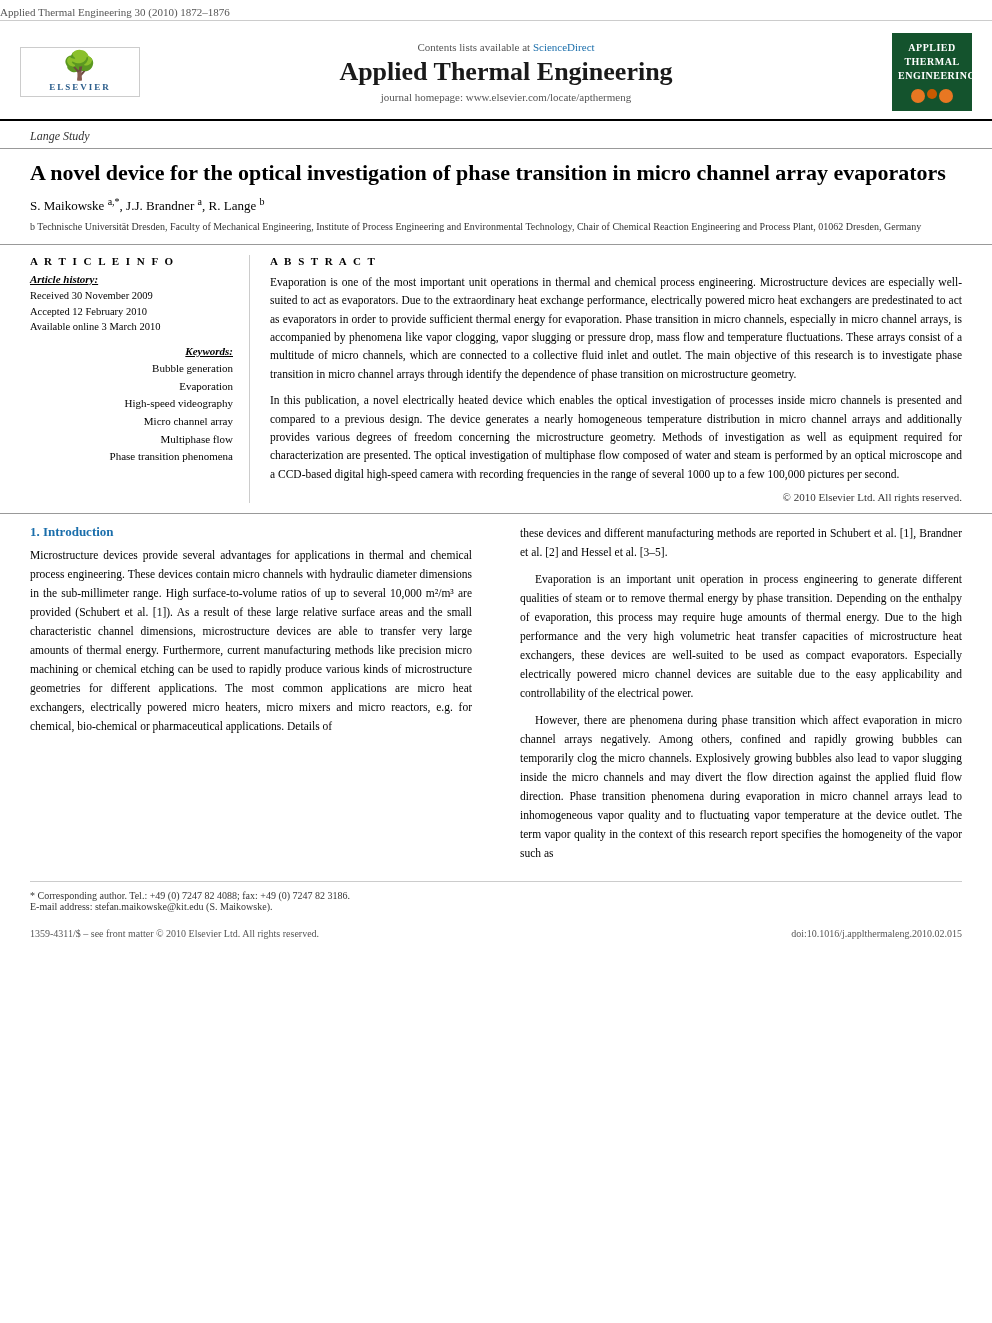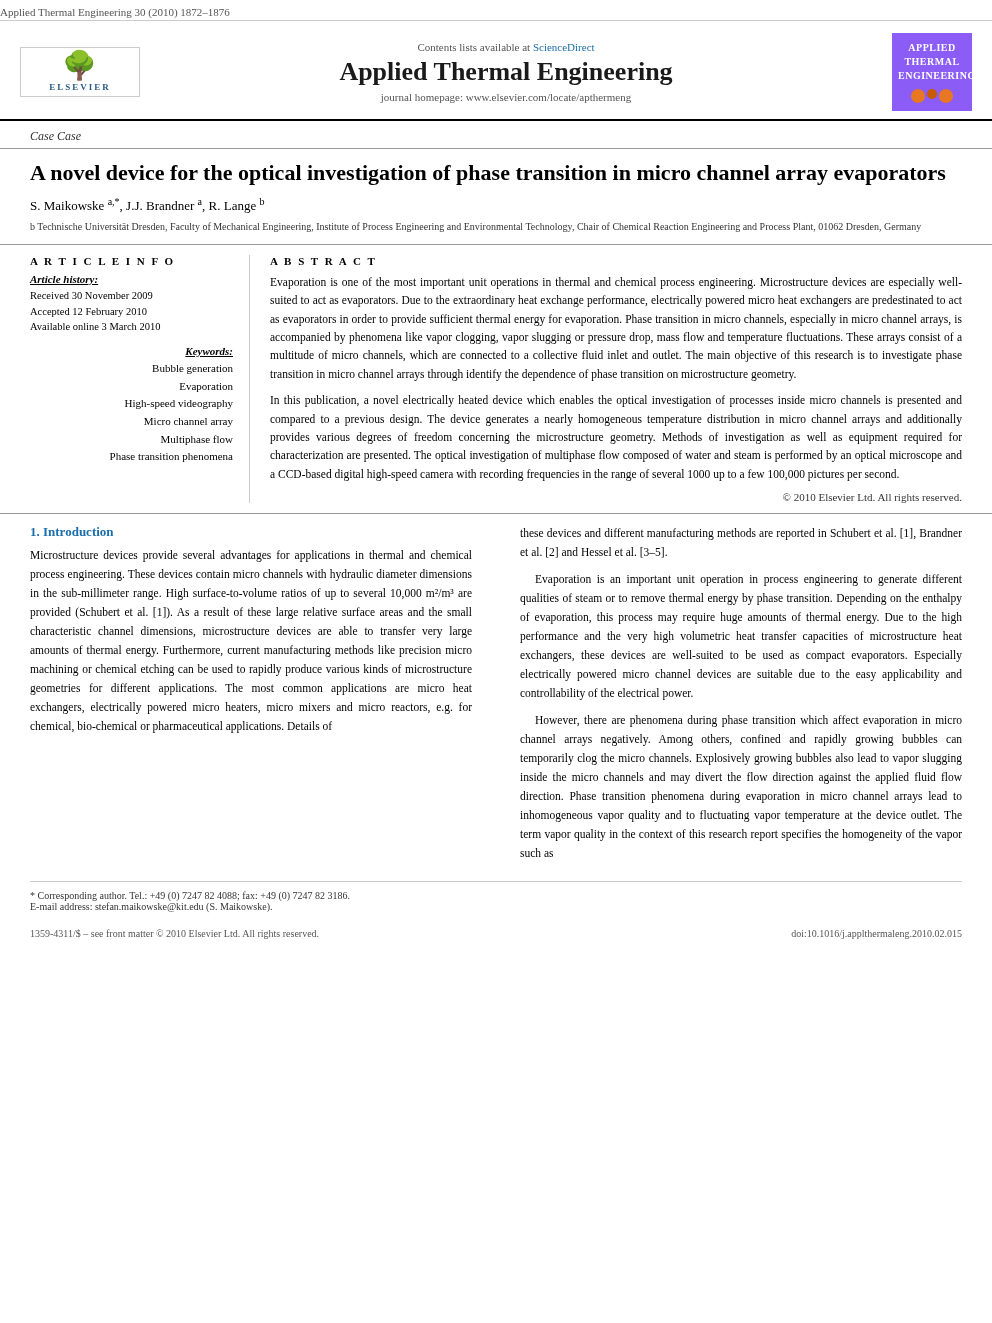--- a/index.html
+++ b/index.html
@@ -75,21 +75,21 @@
       font-size: 11px;
       color: #555;
     }
     .banner-logo-right {
       width: 100px;
       flex-shrink: 0;
       display: flex;
       justify-content: flex-end;
     }
     .journal-logo-box {
-      background: #8b5cf6;
+      background: #14532d;
       color: #fff;
       font-size: 9px;
       font-weight: bold;
       text-align: center;
       padding: 8px 6px;
       line-height: 1.4;
       width: 80px;
     }
     .journal-logo-box .logo-title {
       font-size: 10px;
@@ -288,21 +288,21 @@
       <div class="logo-title">ENGINEERING</div>
       <div class="logo-circles">
         <div class="logo-circle"></div>
         <div class="logo-circle small"></div>
         <div class="logo-circle"></div>
       </div>
     </div>
   </div>
 </div>
 
-<div class="case-study-label">Case Case</div>
+<div class="case-study-label">Lange Study</div>
 
 <div class="article-title-section">
   <div class="article-main-title">A novel device for the optical investigation of phase transition in micro channel array evaporators</div>
   <div class="article-authors">
     S. Maikowske <sup class="author-sup">a,*</sup>, J.J. Brandner <sup class="author-sup">a</sup>, R. Lange <sup class="author-sup">b</sup>
   </div>
   <div class="affiliations">
     <div class="affiliation-line">b Technische Universität Dresden, Faculty of Mechanical Engineering, Institute of Process Engineering and Environmental Technology, Chair of Chemical Reaction Engineering and Process Plant, 01062 Dresden, Germany</div>
   </div>
 </div>

